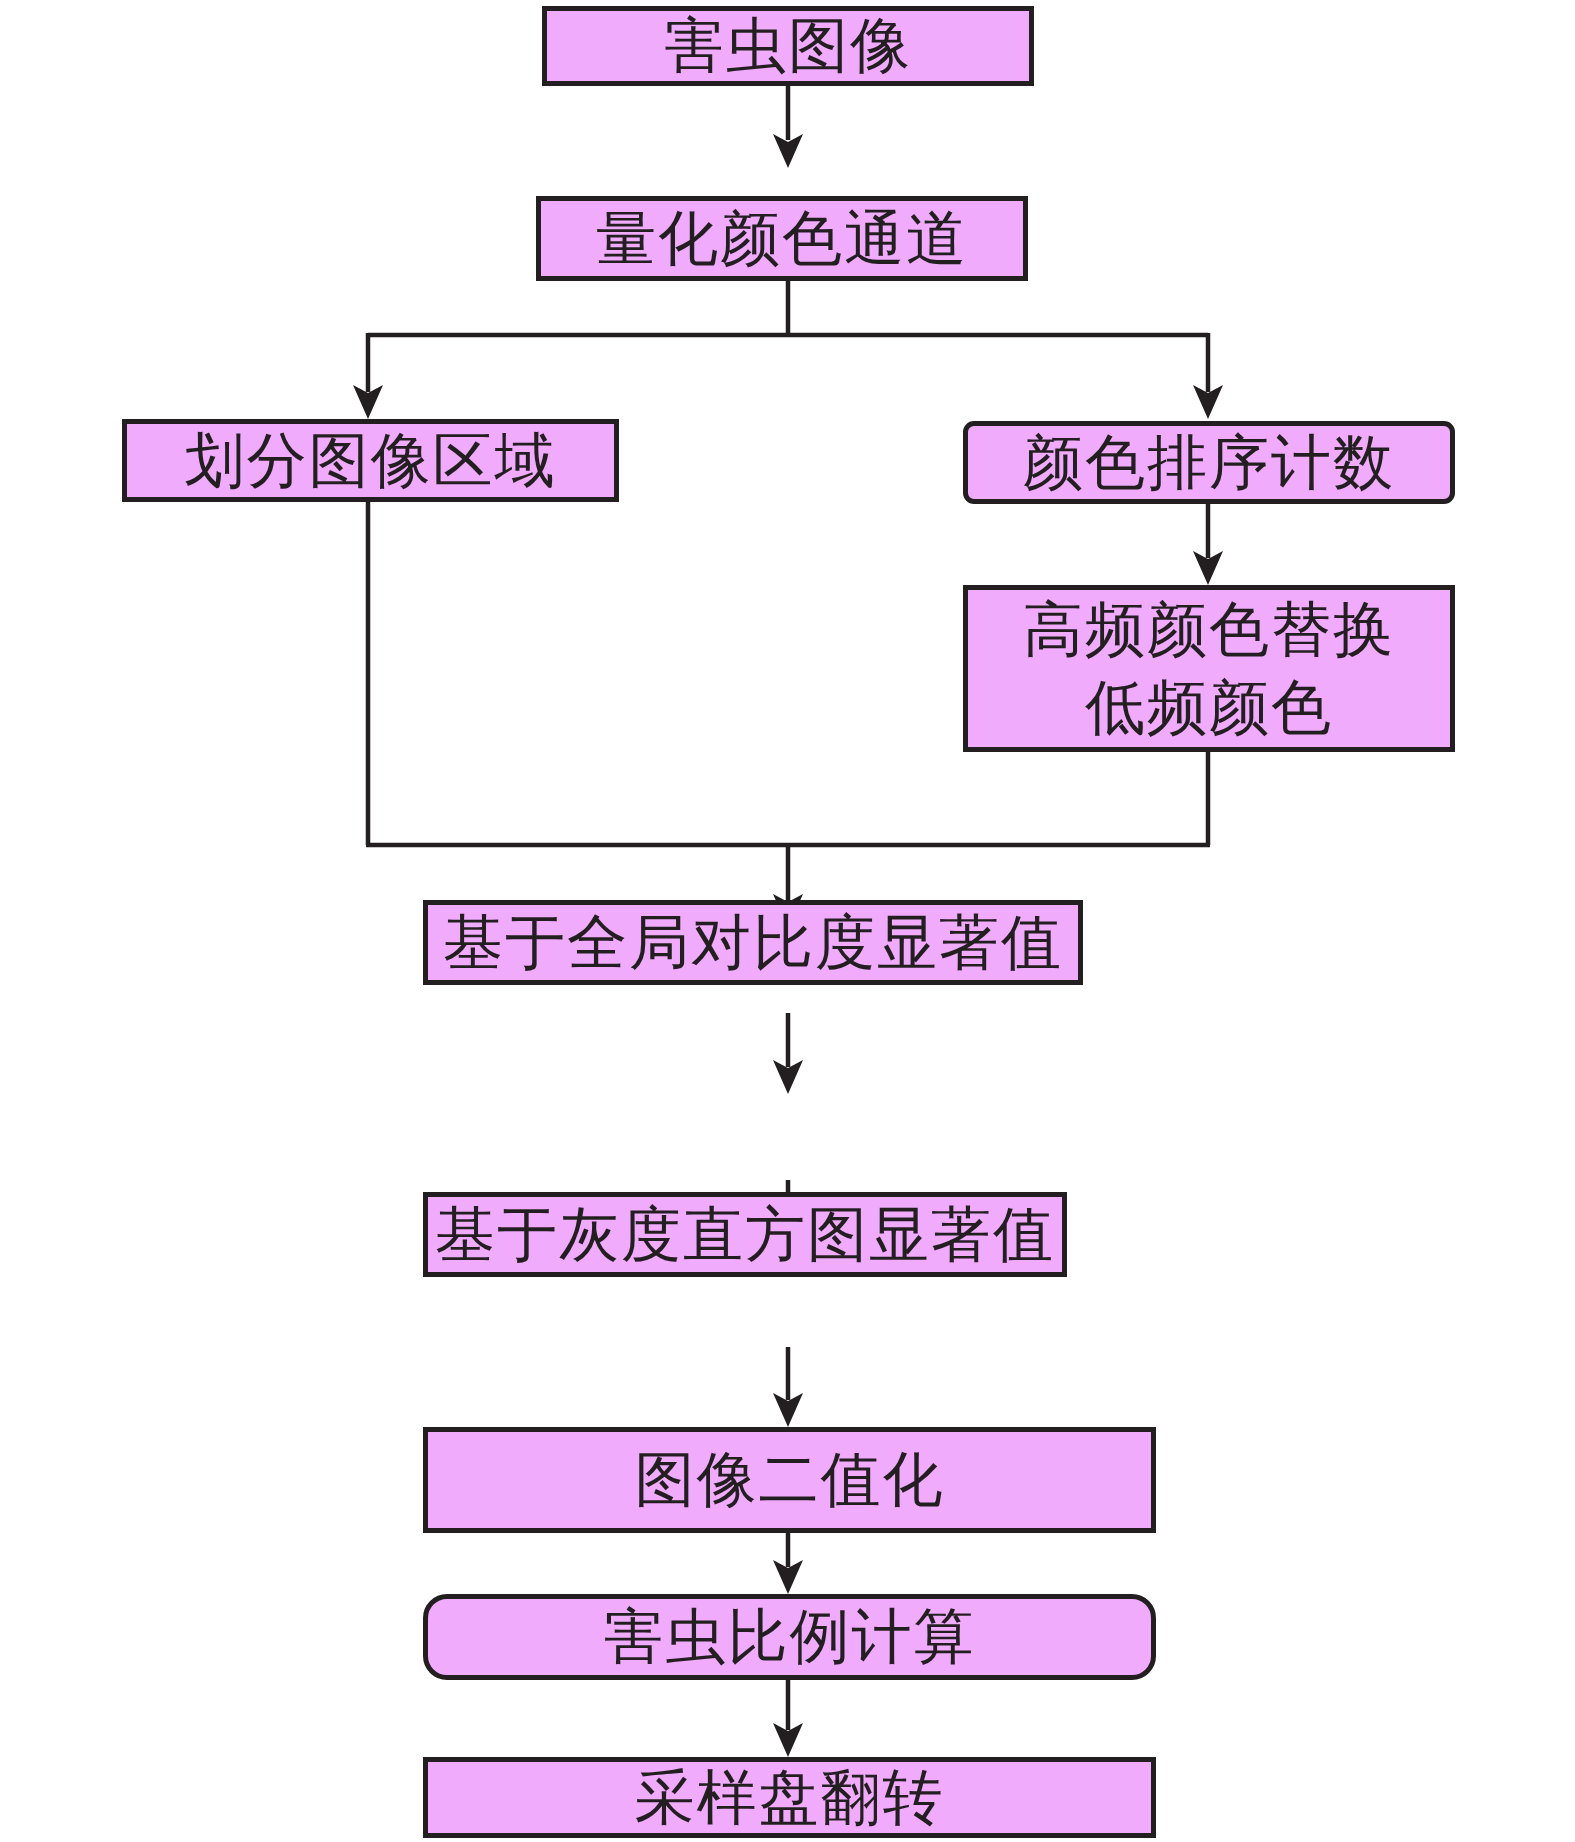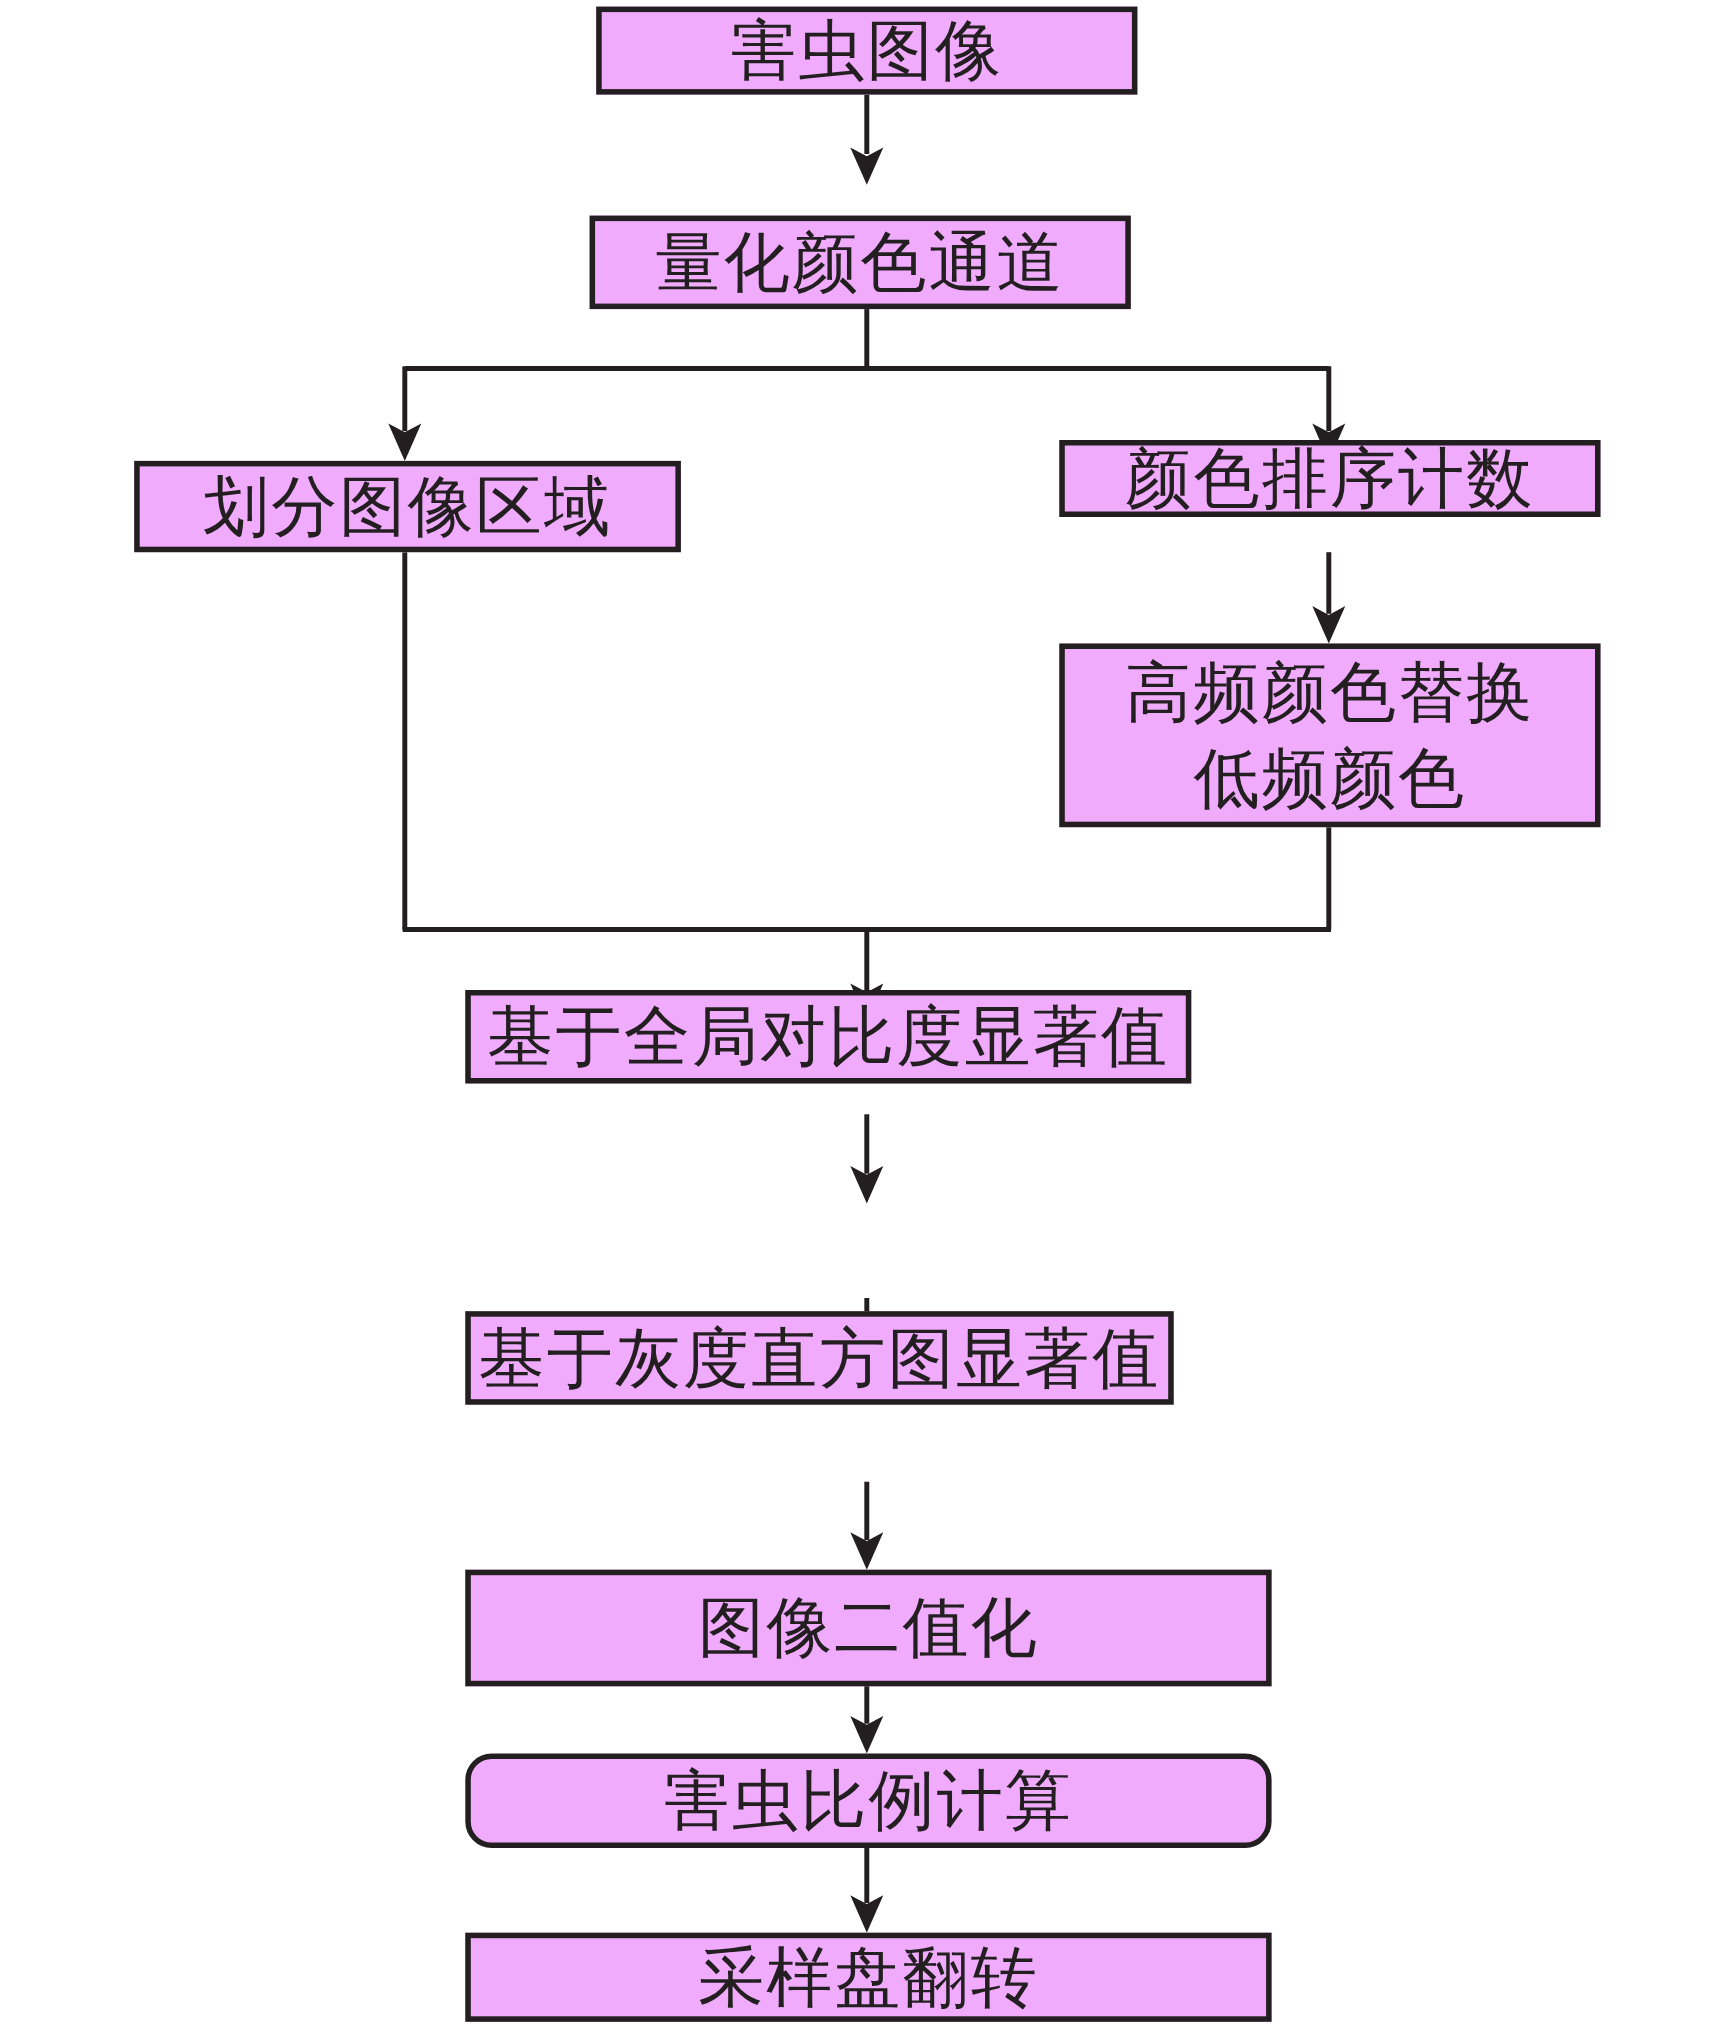--- a/index.html
+++ b/index.html
@@ -34,21 +34,21 @@
     color: #231f20;
     font-size: 60px;
     letter-spacing: 2px;
     line-height: 1.3;
     white-space: pre-line;
   }
   
   .n0  { left: 542px; top: 6px;    width: 492px; height: 80px;  }
   .n1  { left: 536px; top: 168px;  width: 492px; height: 85px; margin-top: 28px;  }
   .n2  { left: 122px; top: 419px;  width: 497px; height: 83px;  }
-  .n3  { left: 963px; top: 400px;  width: 492px; height: 70px;  }
+  .n3  { left: 963px; top: 421px;  width: 492px; height: 83px; border-radius: 11px;  }
   .n4  { left: 963px; top: 585px;  width: 492px; height: 167px; }
   .n5  { left: 423px; top: 900px;  width: 660px; height: 85px;  }
   .n6  { left: 423px; top: 1094px; width: 733px; height: 86px;  }
   .n7  { left: 423px; top: 1192px; width: 644px; height: 85px;  }
   .n8  { left: 423px; top: 1427px; width: 733px; height: 106px;  }
   .n9  { left: 423px; top: 1594px; width: 733px; height: 86px; border-radius: 24px;  }
   .n10 { left: 423px; top: 1757px; width: 733px; height: 81px;  }
 
   .stroke {
     stroke: #231f20;

